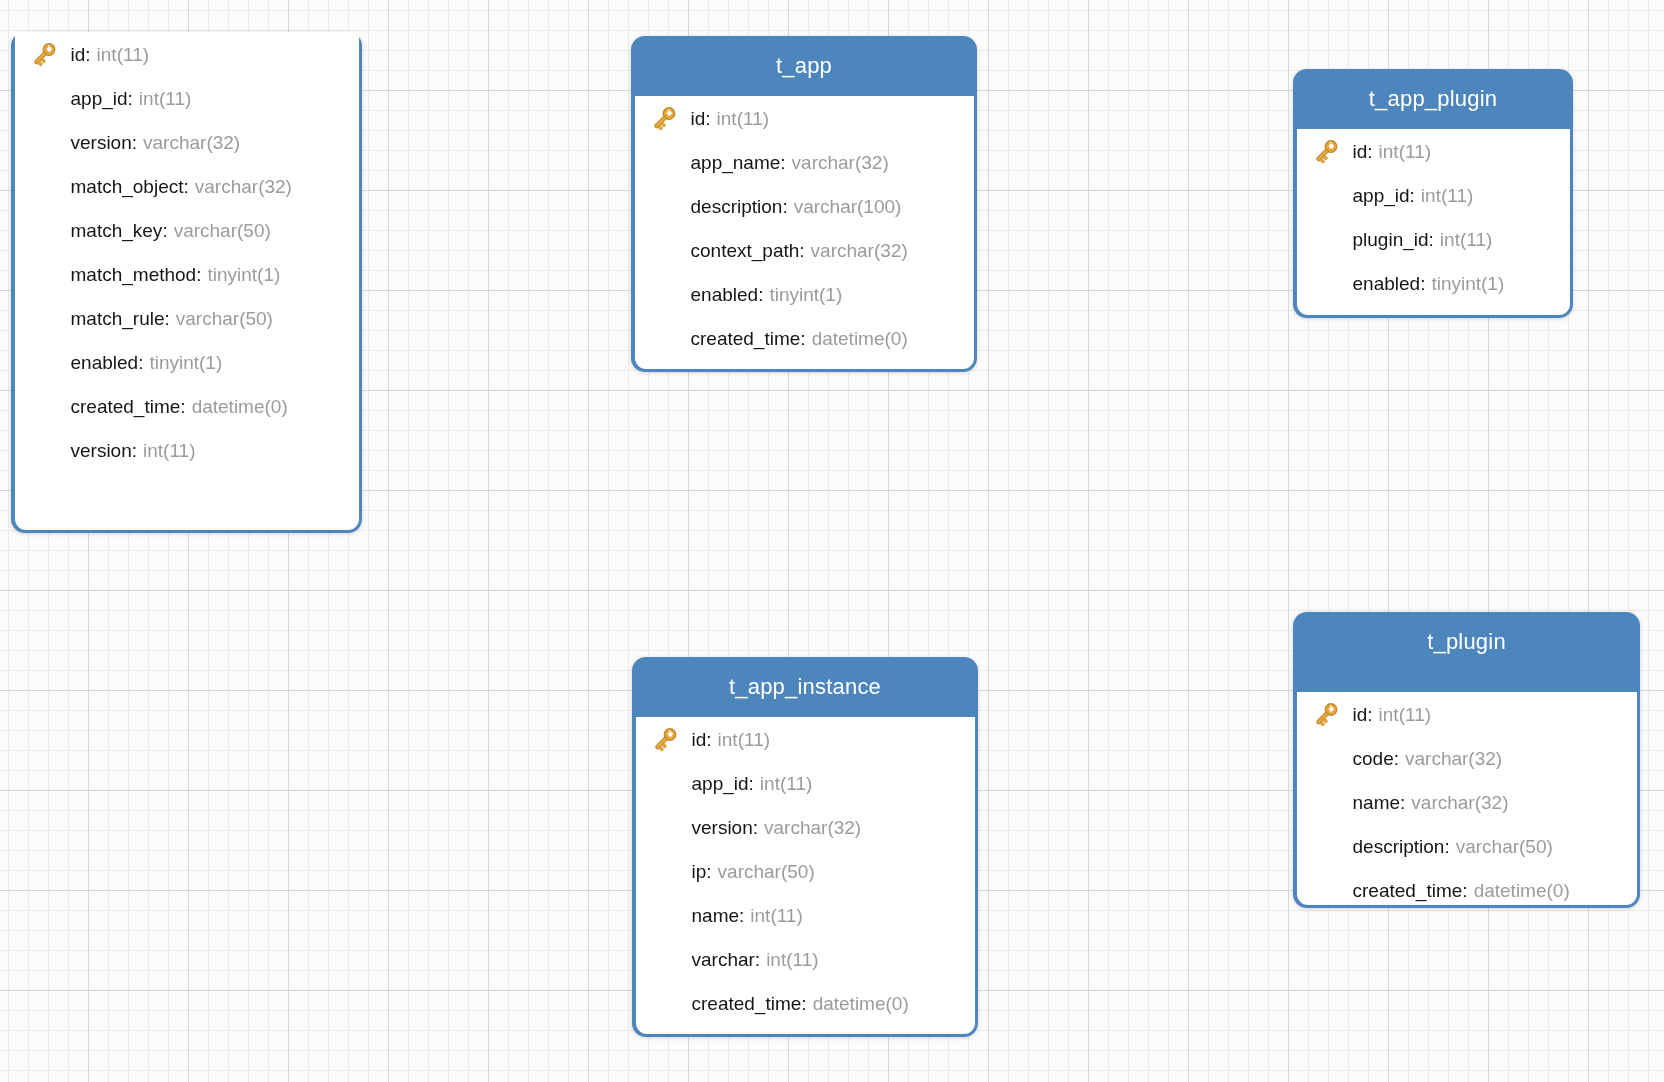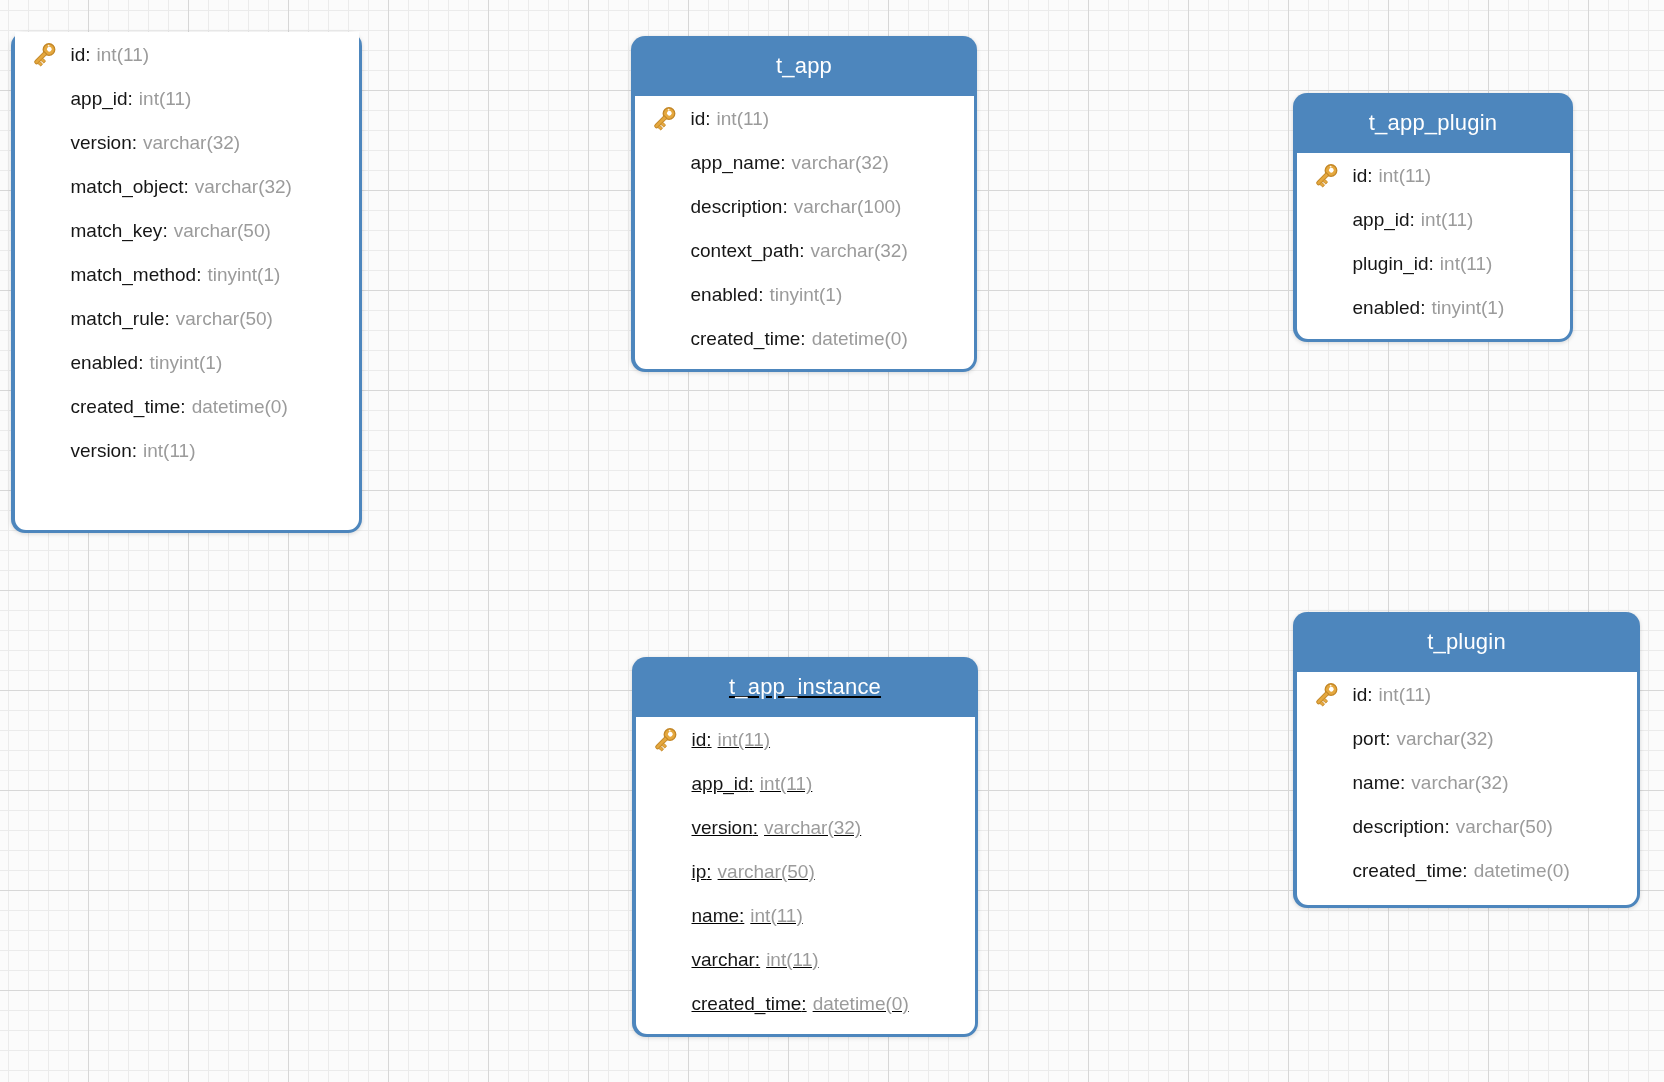--- a/index.html
+++ b/index.html
@@ -183,21 +183,21 @@
           <span class="field-sep">:</span>
           <span class="field-type">tinyint(1)</span>
   </div>
         <div class="field-row">
     <span class="field-name">created_time</span>
           <span class="field-sep">:</span>
           <span class="field-type">datetime(0)</span>
   </div>
       </div>
   </div>
-    <div class="table-card" style="left: 1293px; top: 69px; width: 280px; height: 249px; margin-top: 24px;">
+    <div class="table-card" style="left: 1293px; top: 69px; width: 280px; height: 249px;">
     <div class="table-header">
       <span class="table-title">t_app_plugin</span>
     </div>
     <div class="table-body">
         <div class="field-row">
     <span class="key-icon"><svg viewBox="0 0 40 40" width="33" height="33" aria-hidden="true">
       <g transform="rotate(45 20 20)">
         <circle cx="20" cy="10.6" r="7" fill="#e5a83e" stroke="#c38727" stroke-width="1.6"></circle>
         <circle cx="20" cy="10" r="2.9" fill="#ffffff"></circle>
         <path d="M17.7 16.6 h4.6 v15.2 a2.3 2.3 0 0 1 -4.6 0 z" fill="#e5a83e" stroke="#c38727" stroke-width="1.2"></path>
@@ -220,63 +220,63 @@
           <span class="field-sep">:</span>
           <span class="field-type">int(11)</span>
   </div>
         <div class="field-row">
     <span class="field-name">enabled</span>
           <span class="field-sep">:</span>
           <span class="field-type">tinyint(1)</span>
   </div>
       </div>
   </div>
-    <div class="table-card" style="left: 1293px; top: 612px; width: 347px; height: 296px;">
+    <div class="table-card" style="left: 1293px; top: 612px; width: 347px; height: 296px; gap: 20px;">
     <div class="table-header">
       <span class="table-title">t_plugin</span>
     </div>
     <div class="table-body">
         <div class="field-row">
     <span class="key-icon"><svg viewBox="0 0 40 40" width="33" height="33" aria-hidden="true">
       <g transform="rotate(45 20 20)">
         <circle cx="20" cy="10.6" r="7" fill="#e5a83e" stroke="#c38727" stroke-width="1.6"></circle>
         <circle cx="20" cy="10" r="2.9" fill="#ffffff"></circle>
         <path d="M17.7 16.6 h4.6 v15.2 a2.3 2.3 0 0 1 -4.6 0 z" fill="#e5a83e" stroke="#c38727" stroke-width="1.2"></path>
         <rect x="21.8" y="23.4" width="5.4" height="3.4" rx="1.2" fill="#e5a83e" stroke="#c38727" stroke-width="1"></rect>
         <rect x="21.8" y="28.6" width="5.4" height="3.4" rx="1.2" fill="#e5a83e" stroke="#c38727" stroke-width="1"></rect>
         <circle cx="16.4" cy="7.6" r="1.1" fill="rgba(255,255,255,0.85)"></circle>
       </g>
     </svg></span>
           <span class="field-name">id</span>
           <span class="field-sep">:</span>
           <span class="field-type">int(11)</span>
   </div>
         <div class="field-row">
-    <span class="field-name">port</span>
+    <span class="field-name">code</span>
           <span class="field-sep">:</span>
           <span class="field-type">varchar(32)</span>
   </div>
         <div class="field-row">
     <span class="field-name">name</span>
           <span class="field-sep">:</span>
           <span class="field-type">varchar(32)</span>
   </div>
         <div class="field-row">
     <span class="field-name">description</span>
           <span class="field-sep">:</span>
           <span class="field-type">varchar(50)</span>
   </div>
         <div class="field-row">
     <span class="field-name">created_time</span>
           <span class="field-sep">:</span>
           <span class="field-type">datetime(0)</span>
   </div>
       </div>
   </div>
-    <div class="table-card" style="left: 632px; top: 657px; width: 346px; height: 380px; text-decoration: underline;">
+    <div class="table-card" style="left: 632px; top: 657px; width: 346px; height: 380px;">
     <div class="table-header">
       <span class="table-title">t_app_instance</span>
     </div>
     <div class="table-body">
         <div class="field-row">
     <span class="key-icon"><svg viewBox="0 0 40 40" width="33" height="33" aria-hidden="true">
       <g transform="rotate(45 20 20)">
         <circle cx="20" cy="10.6" r="7" fill="#e5a83e" stroke="#c38727" stroke-width="1.6"></circle>
         <circle cx="20" cy="10" r="2.9" fill="#ffffff"></circle>
         <path d="M17.7 16.6 h4.6 v15.2 a2.3 2.3 0 0 1 -4.6 0 z" fill="#e5a83e" stroke="#c38727" stroke-width="1.2"></path>

